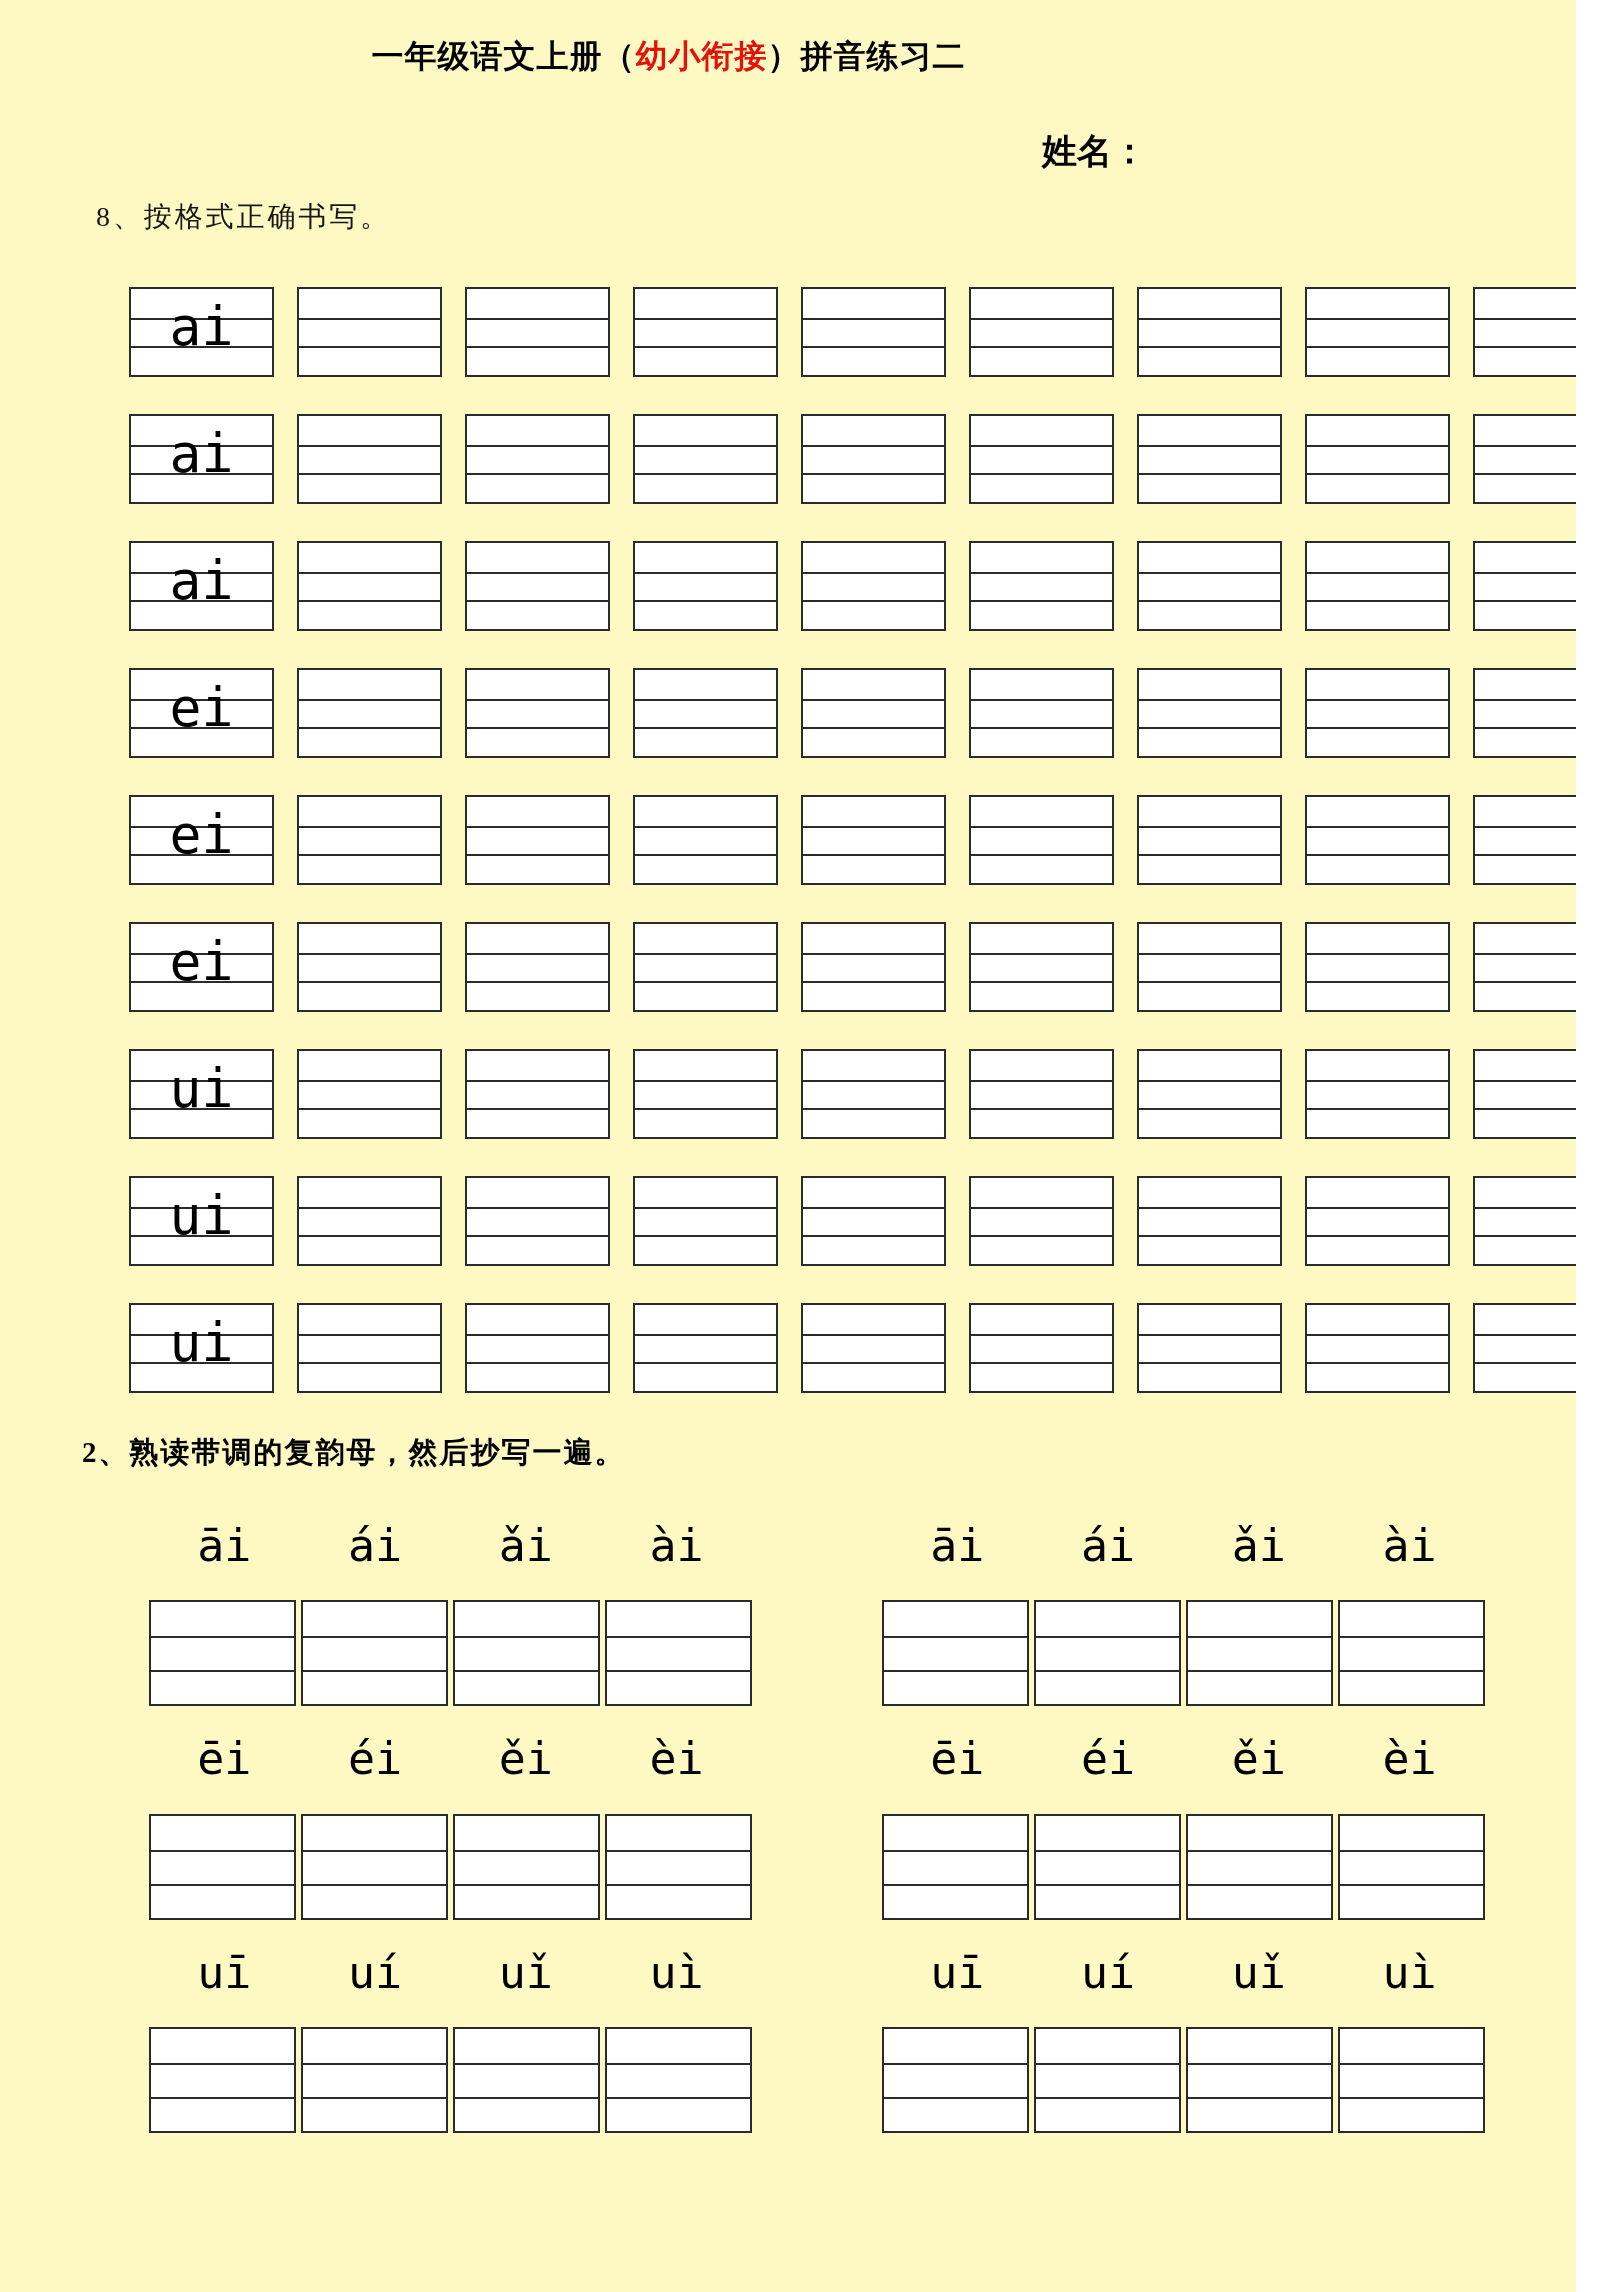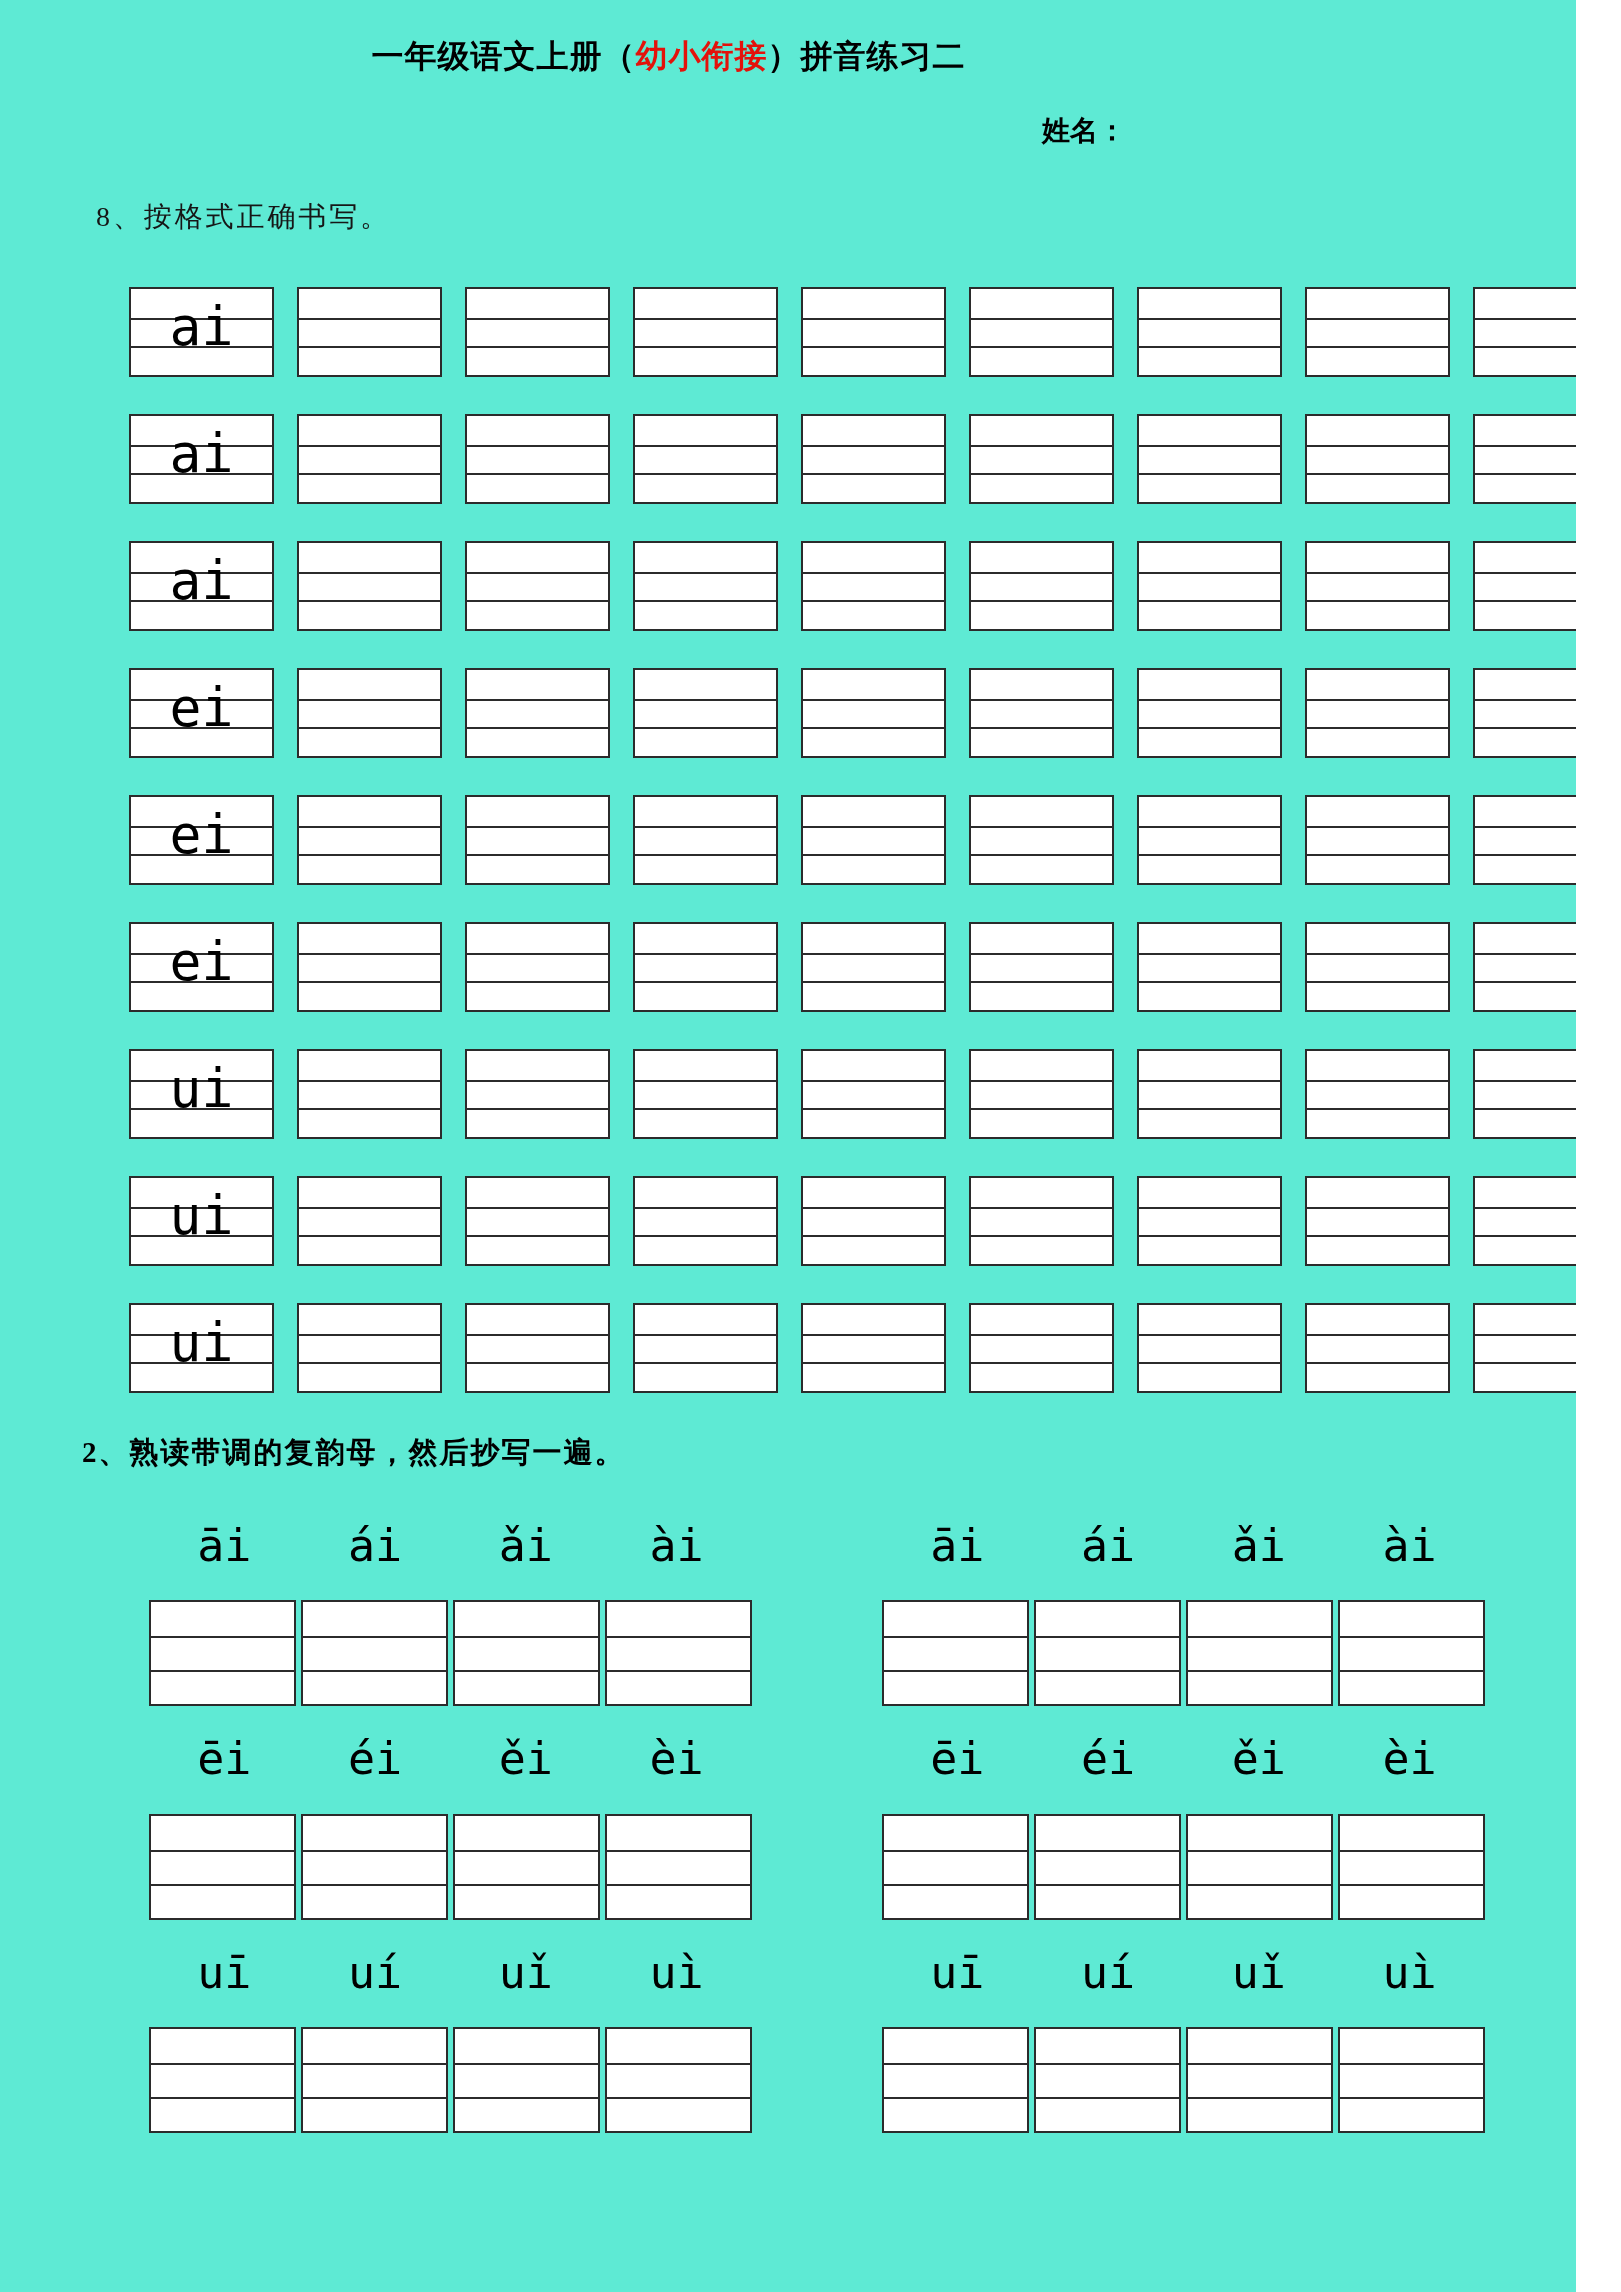--- a/index.html
+++ b/index.html
@@ -1,28 +1,28 @@
 <!DOCTYPE html>
 <html><head>
 <meta charset="utf-8">
 <style>
   html,body{margin:0;padding:0;background:#ffffff;}
   .page{
-    position:relative;width:1576px;height:2293px;background:#5eead4;
+    position:relative;width:1576px;height:2293px;background:#fef9c3;
     color:#111;font-family:"Liberation Sans",sans-serif;overflow:hidden;
   }
   
   .title{
     position:absolute;top:35px;left:0;width:1337px;text-align:center;
     font-size:32px;font-weight:bold;letter-spacing:1px;
     font-family:"Liberation Sans",sans-serif;color:#000;
   }
   .title .hl{color:#e3120b;}
   .name{
-    position:absolute;top:112px;left:1042px;font-size:28px;font-weight:600;
+    position:absolute;top:128px;left:1042px;font-size:35px;font-weight:600;
     font-family:"Liberation Serif",serif;color:#000;
   }
   
   .s1-heading{
     position:absolute;top:198px;left:96px;font-size:28px;
     font-family:"Liberation Serif",serif;color:#161616;letter-spacing:2.9px;
   }
   .s2-heading{
     position:absolute;top:1433px;left:82px;font-size:29px;font-weight:bold;
     font-family:"Liberation Serif",serif;color:#000;letter-spacing:2px;

